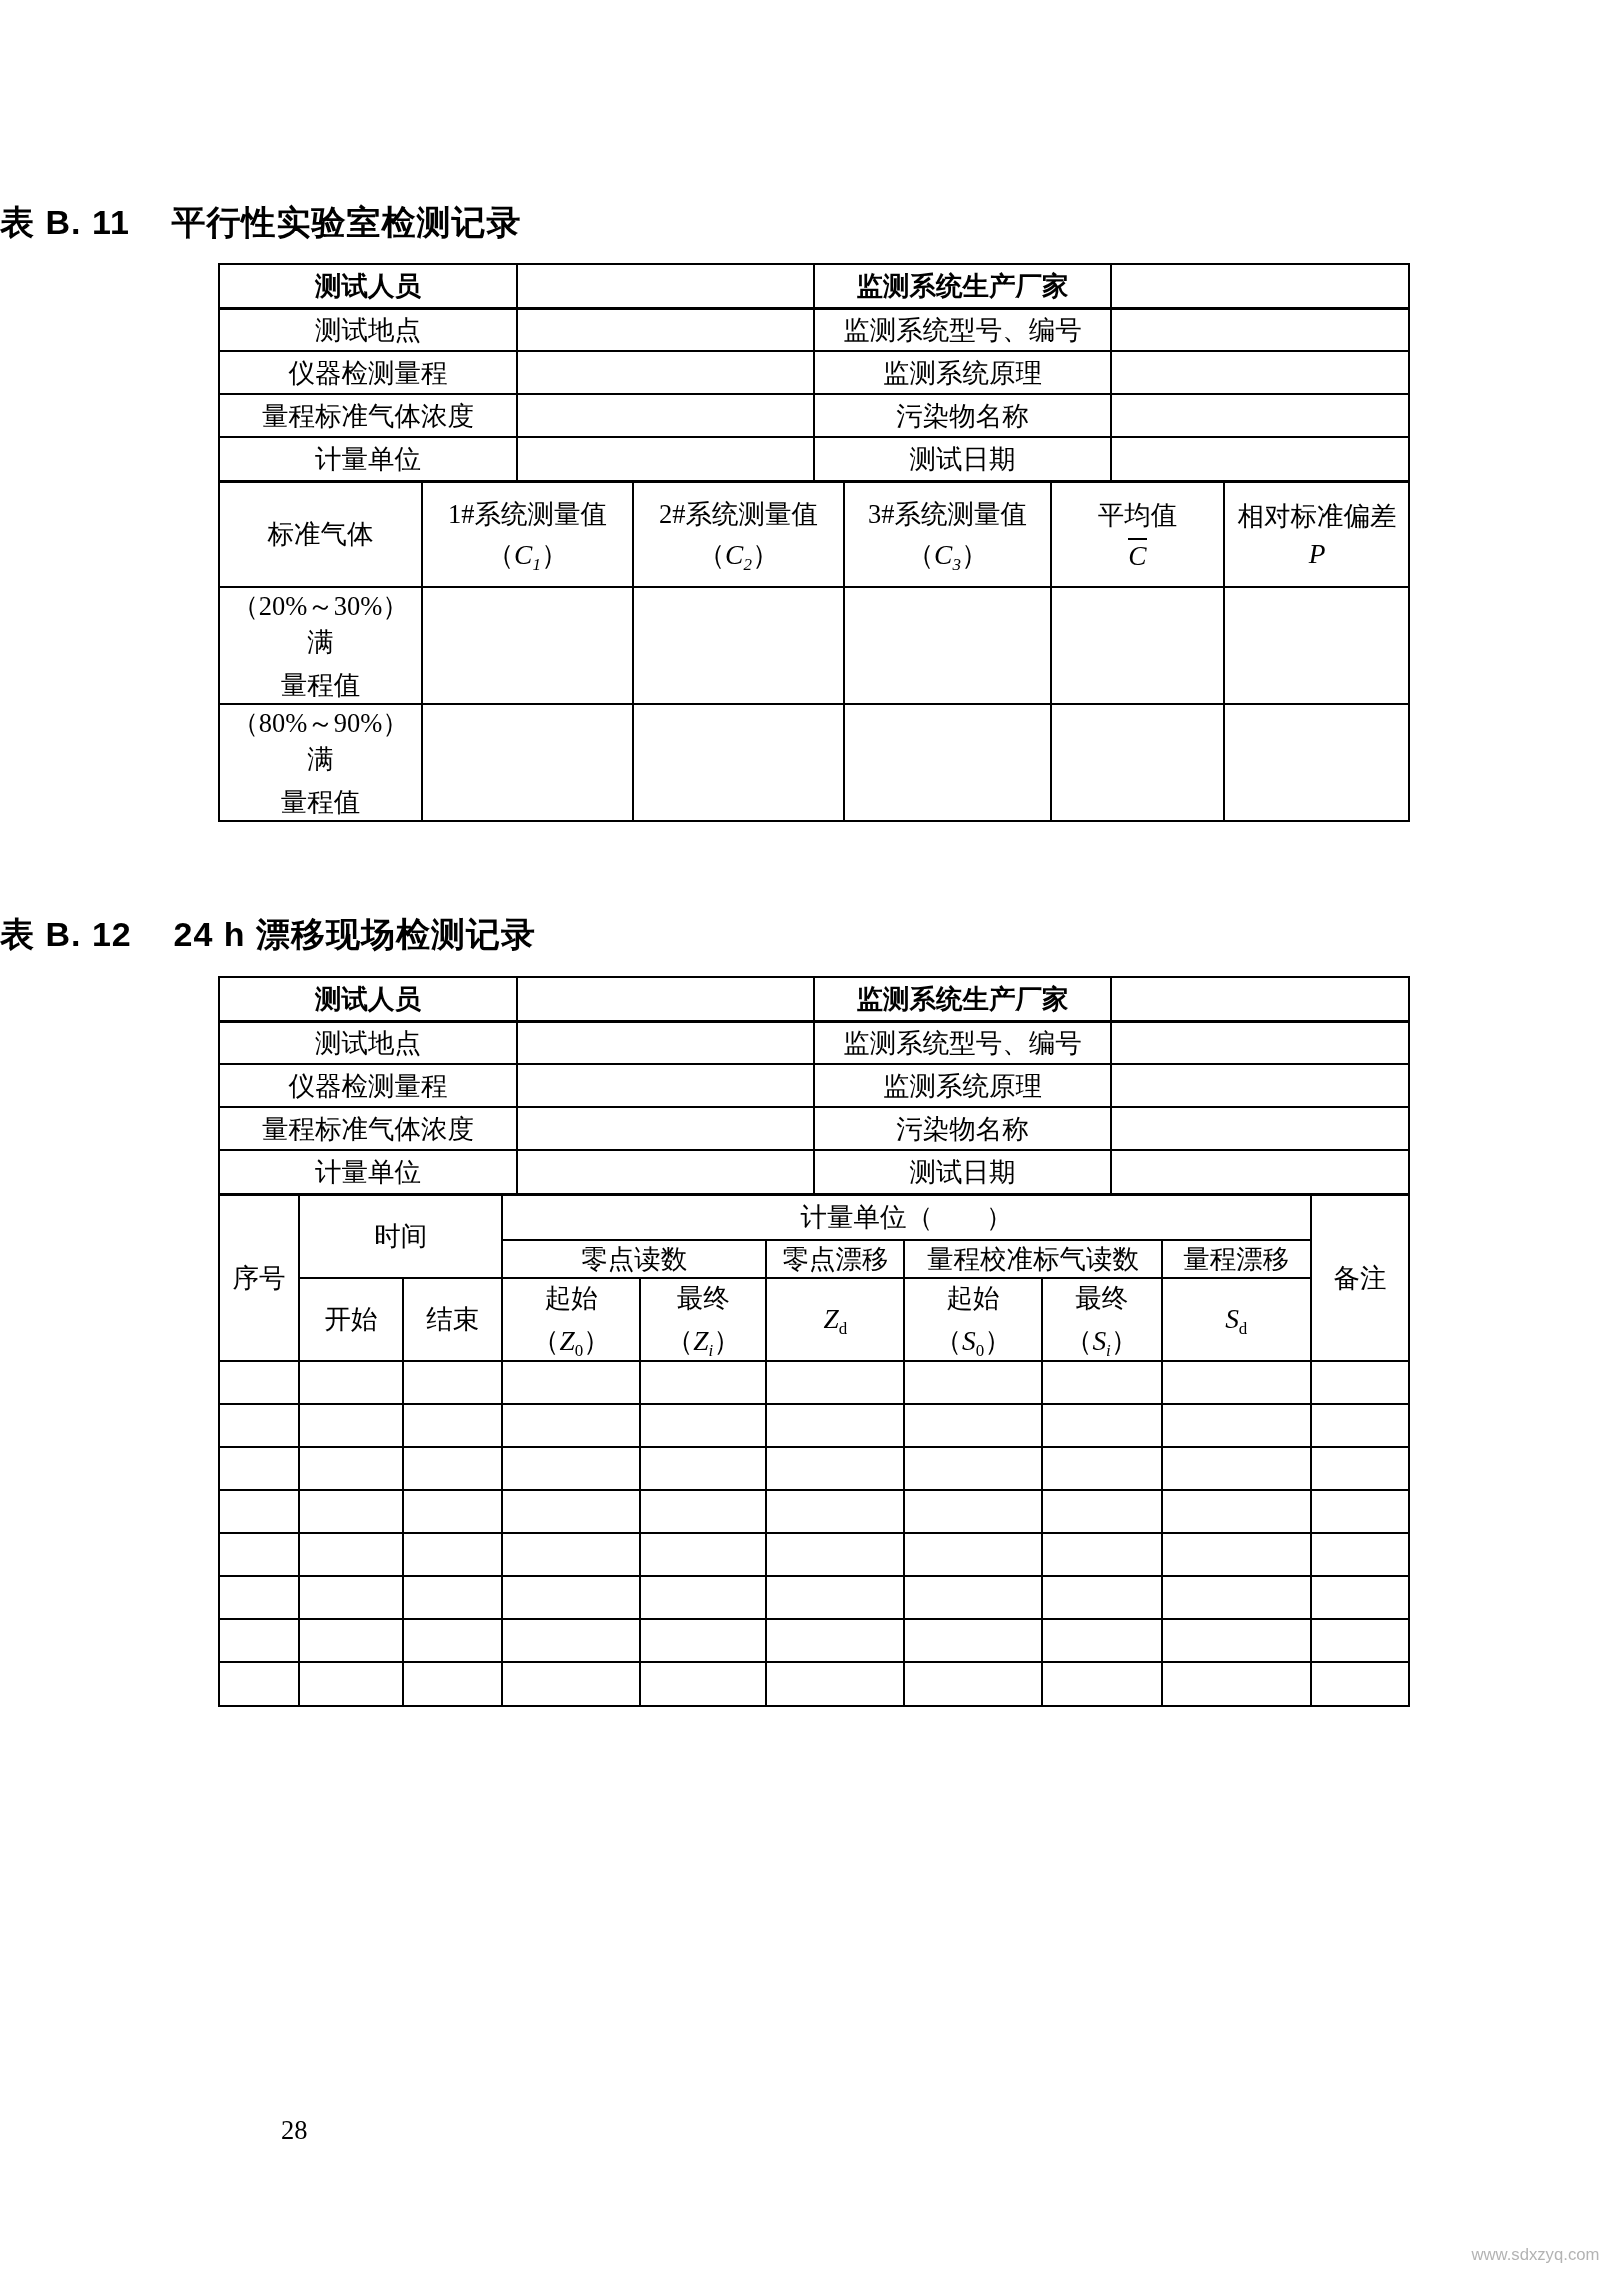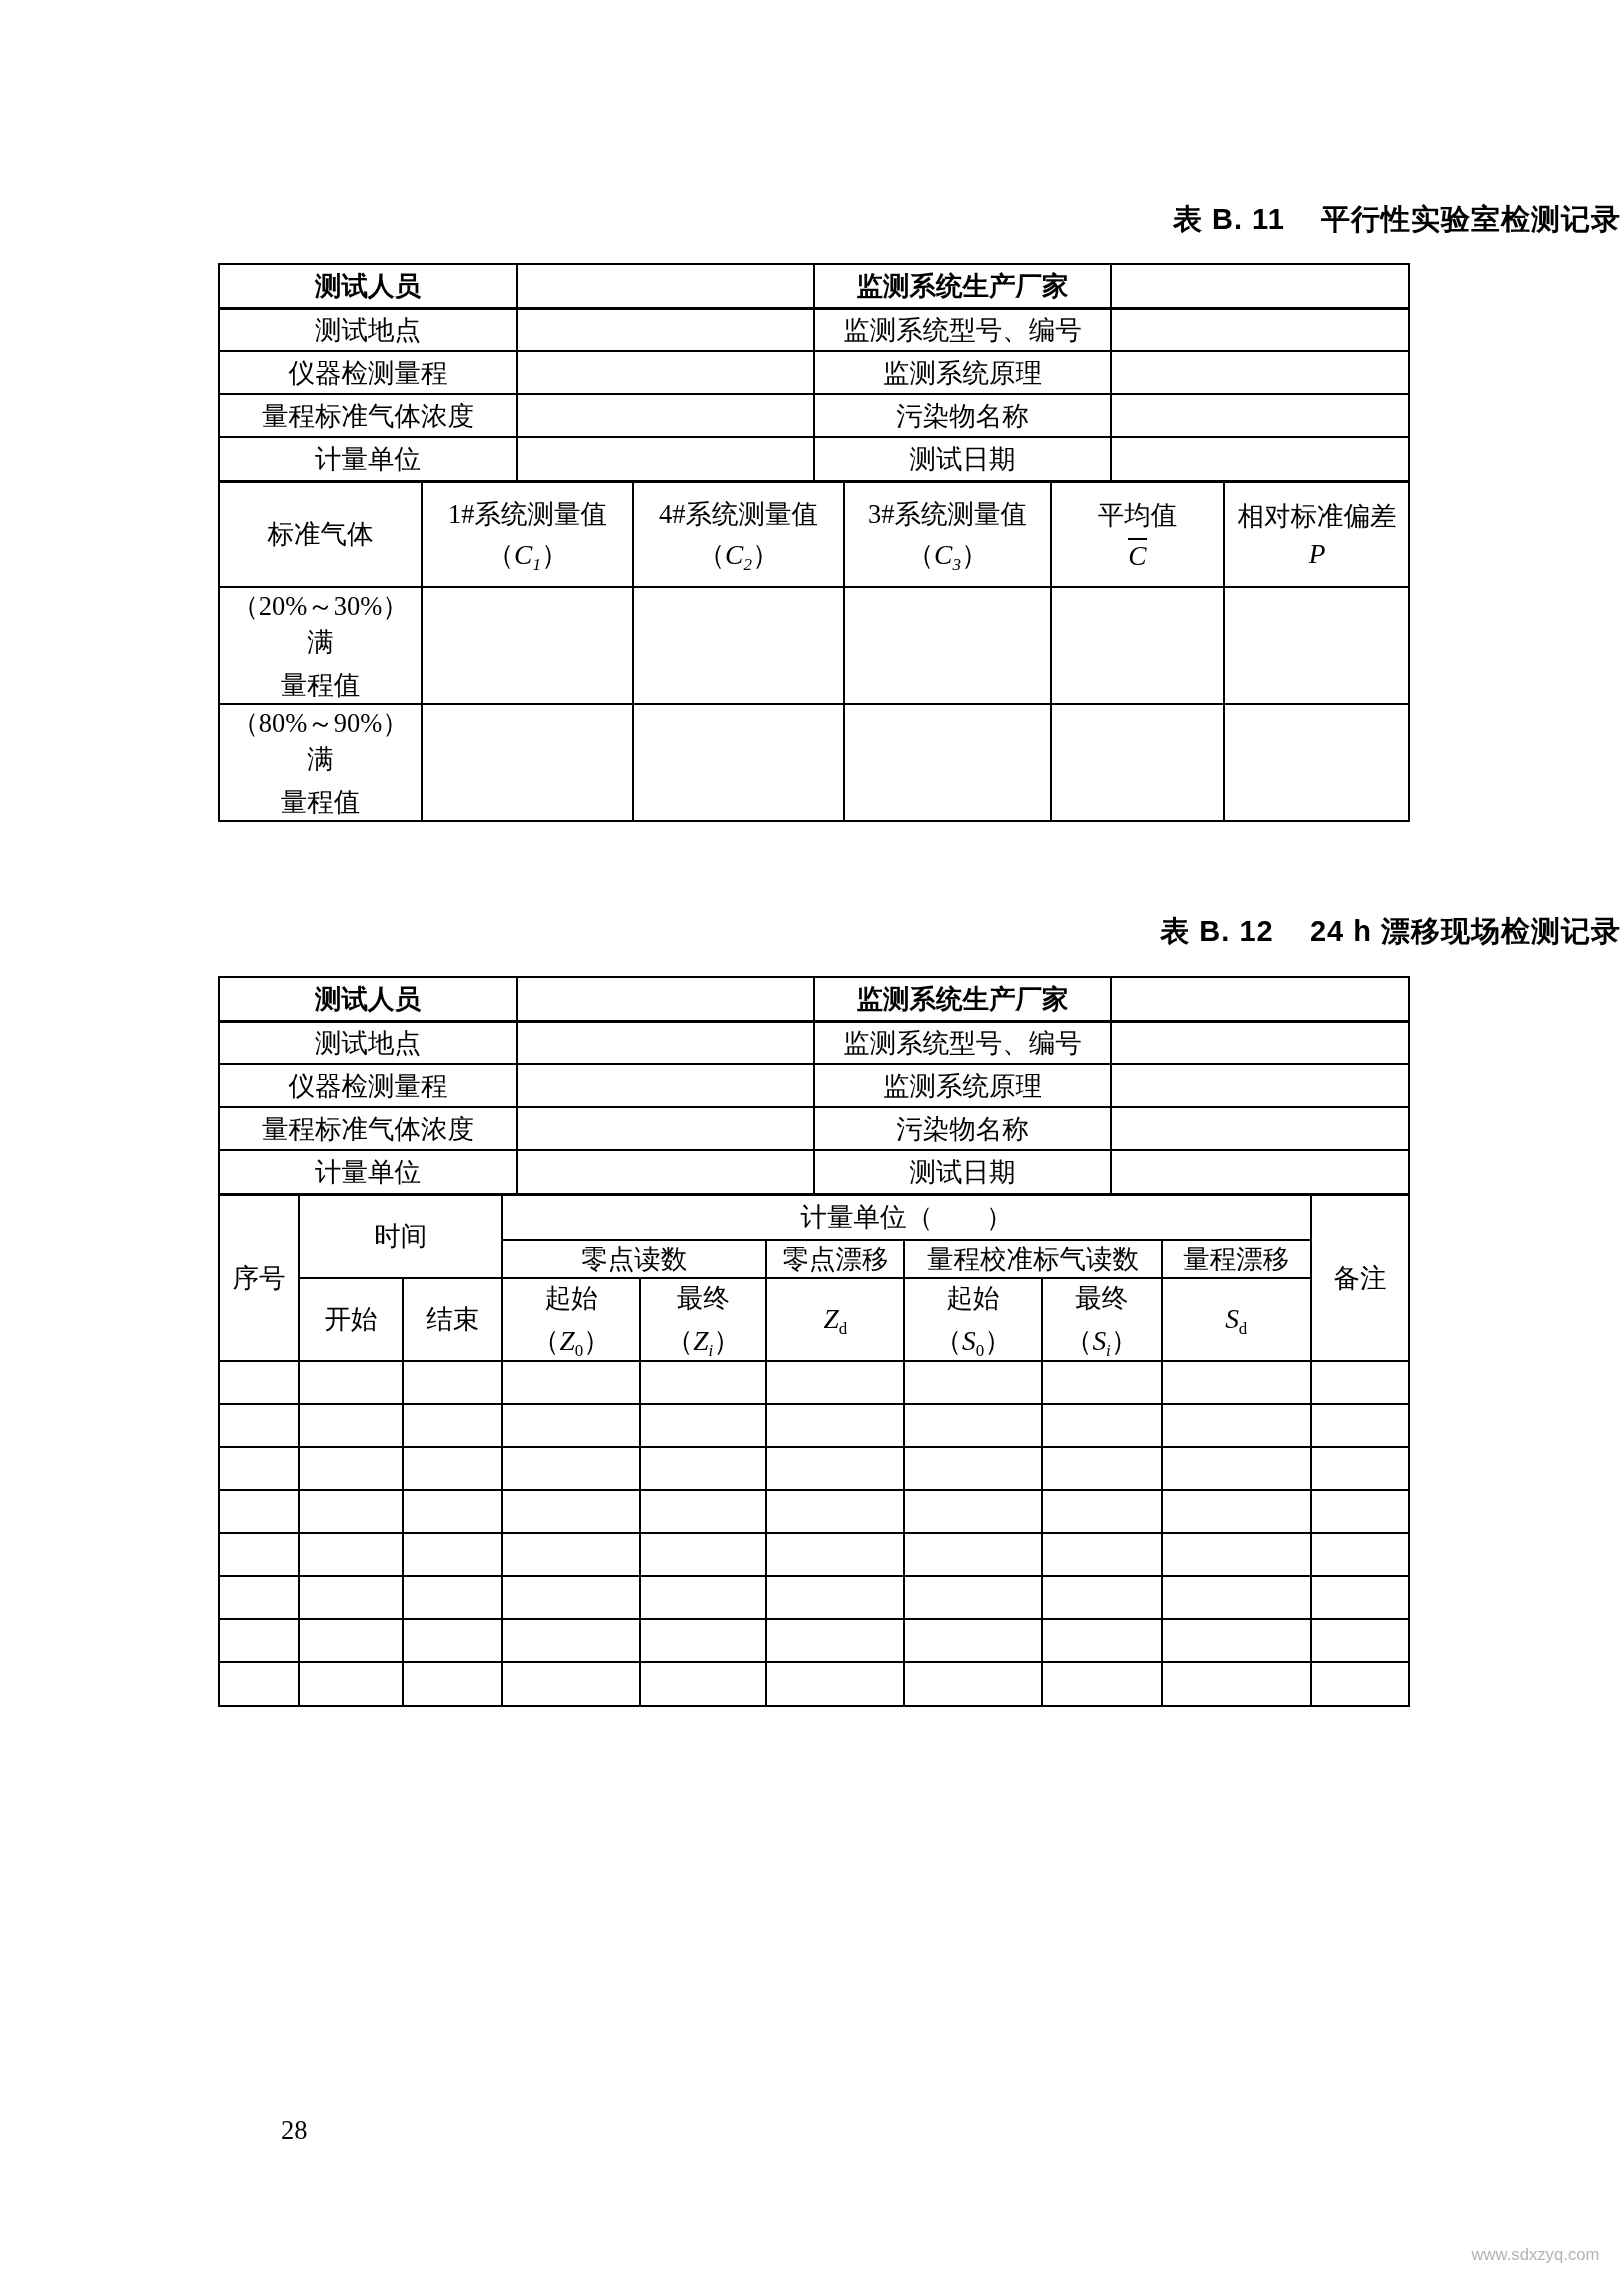--- a/index.html
+++ b/index.html
@@ -2,23 +2,23 @@
 <html><head>
 <meta charset="utf-8">
 <style>
   html,body { margin:0; padding:0; background:#e8e8e8; }
   .page {
     position:relative; width:1621px; height:2293px; margin:0 auto;
     background:#ffffff; color:#000;
     font-family:"Liberation Serif", serif;
   }
   .tbl-title {
-    position:absolute; left:0; width:100%; text-align:right;
+    position:absolute; left:0; width:100%; text-align:left;
     font-family:"Liberation Sans", sans-serif; font-weight:bold;
-    font-size:29px; letter-spacing:1px; white-space:pre;
+    font-size:34px; letter-spacing:1px; white-space:pre;
   }
   #title-b11 { top:200px; }
   #title-b12 { top:912px; }
 
   .tblwrap { position:absolute; left:218px; width:1188px; border:2.9px solid #000; background:#fff; }
   #wrap-b11 { top:263px; }
   #wrap-b12 { top:976px; }
 
   table { border-collapse:collapse; border:hidden; table-layout:fixed; width:1188px; }
   td { border:2px solid #000; padding:0; text-align:center; vertical-align:middle;
@@ -115,21 +115,21 @@
           <tr class="hdr">
         <td>标准气体</td>
         <td>
           <div class="vstack">
             <div>1#系统测量值</div>
             <div class="sym"><span>（</span><i>C</i><sub class="it">1</sub><span>）</span></div>
           </div>
         </td>
         <td>
           <div class="vstack">
-            <div>4#系统测量值</div>
+            <div>2#系统测量值</div>
             <div class="sym"><span>（</span><i>C</i><sub class="it">2</sub><span>）</span></div>
           </div>
         </td>
         <td>
           <div class="vstack">
             <div>3#系统测量值</div>
             <div class="sym"><span>（</span><i>C</i><sub class="it">3</sub><span>）</span></div>
           </div>
         </td>
         <td>

